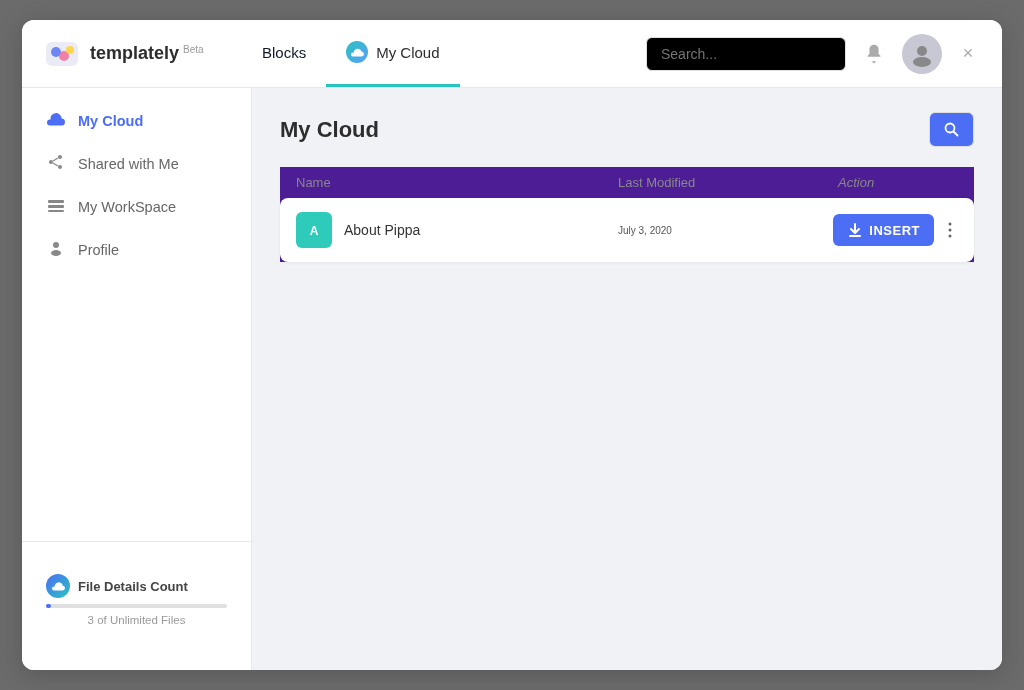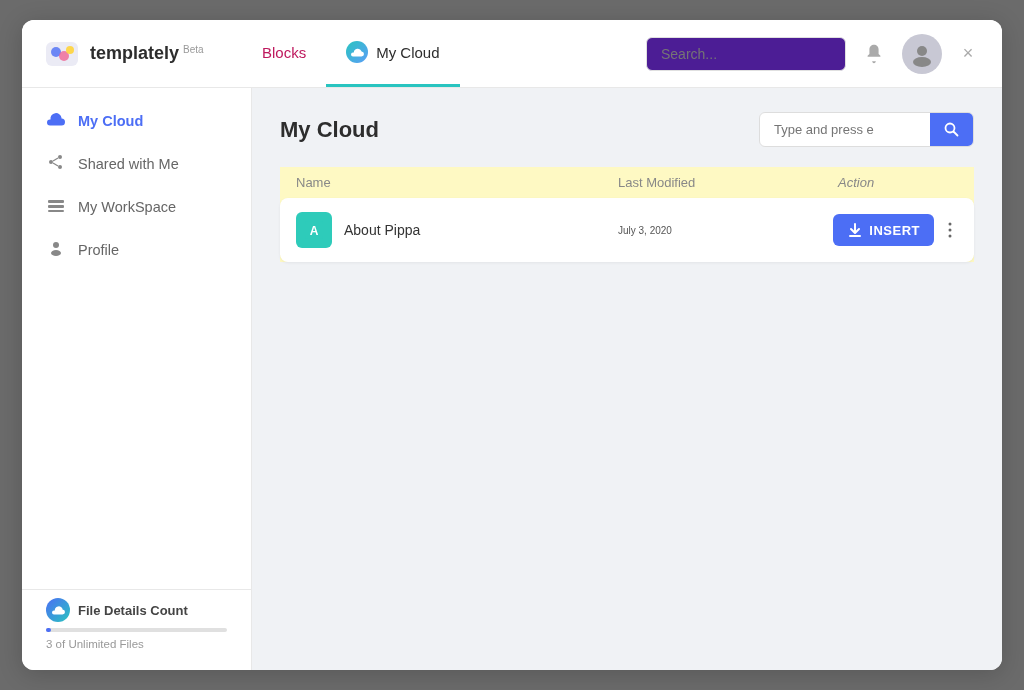--- a/index.html
+++ b/index.html
@@ -45,21 +45,21 @@
       margin-left: 20px;
       height: 100%;
     }
     .nav-tab {
       padding: 0 20px;
       height: 100%;
       display: flex;
       align-items: center;
       gap: 8px;
       font-size: 15px;
-      color: #be185d;
+      color: #0f172a;
       cursor: pointer;
       border-bottom: 3px solid transparent;
       text-decoration: none;
     }
     .nav-tab.active {
       color: #2d2d2d;
       border-bottom: 3px solid #29c4c0;
       font-weight: 500;
     }
     .nav-tab .tab-cloud-icon {
@@ -85,21 +85,21 @@
       align-items: center;
     }
     .search-input {
       border: 1px solid #e0e0e0;
       border-radius: 6px;
       padding: 8px 14px;
       font-size: 14px;
       color: #888;
       width: 200px;
       outline: none;
-      background: #4c1d95;
+      background: #000000;
     }
     .notification-icon {
       width: 32px;
       height: 32px;
       display: flex;
       align-items: center;
       justify-content: center;
       cursor: pointer;
       color: #aaa;
       font-size: 18px;
@@ -159,22 +159,23 @@
     .sidebar-item .sidebar-icon {
       font-size: 16px;
       width: 20px;
       text-align: center;
     }
     .sidebar-item.active .sidebar-icon {
       color: #4c6ef5;
     }
     .sidebar-spacer { flex: 1; }
     .sidebar-footer {
-      padding: 8px 24px;
+      padding: 32px 24px;
       border-top: 1px solid #e8e8e8;
+      text-align: center;
     }
     .sidebar-footer-title {
       display: flex;
       align-items: center;
       gap: 8px;
       font-size: 13px;
       font-weight: 600;
       color: #444;
       margin-bottom: 6px;
     }
@@ -245,21 +246,21 @@
       border: none;
       padding: 8px 12px;
       cursor: pointer;
       color: white;
       font-size: 14px;
       display: flex;
       align-items: center;
     }
     
     .table-container {
-      background: #fef9c3;
+      background: #4c1d95;
     }
     .table-header-row {
       display: grid;
       grid-template-columns: 1fr 220px 120px;
       padding: 8px 16px;
       font-size: 13px;
       color: #888;
       font-weight: 500;
     }
     .table-row {
@@ -439,21 +440,20 @@
           <div class="sidebar-footer-bar-inner"></div>
         </div>
         <div class="sidebar-footer-text">3 of Unlimited Files</div>
       </div>
     </aside>
 
     <main class="main-content">
       <div class="main-header">
         <h1 class="page-title">My Cloud</h1>
         <div class="search-bar-main">
-          <input type="text" style="border: none; outline: none; padding: 8px 14px; font-size: 13px; color: rgb(153, 153, 153); width: 170px; background: transparent;" placeholder="Type and press e">
           <button class="search-btn" style="background:#4c6ef5;border:none;padding:9px 14px;cursor:pointer;color:white;font-size:14px;display:flex;align-items:center;">
             <svg width="15" height="15" viewBox="0 0 15 15" fill="none">
               <circle cx="6" cy="6" r="4.5" stroke="white" stroke-width="1.8"></circle>
               <line x1="9.5" y1="9.5" x2="13.5" y2="13.5" stroke="white" stroke-width="1.8" stroke-linecap="round"></line>
             </svg>
           </button>
         </div>
       </div>
 
       <div class="table-container">

